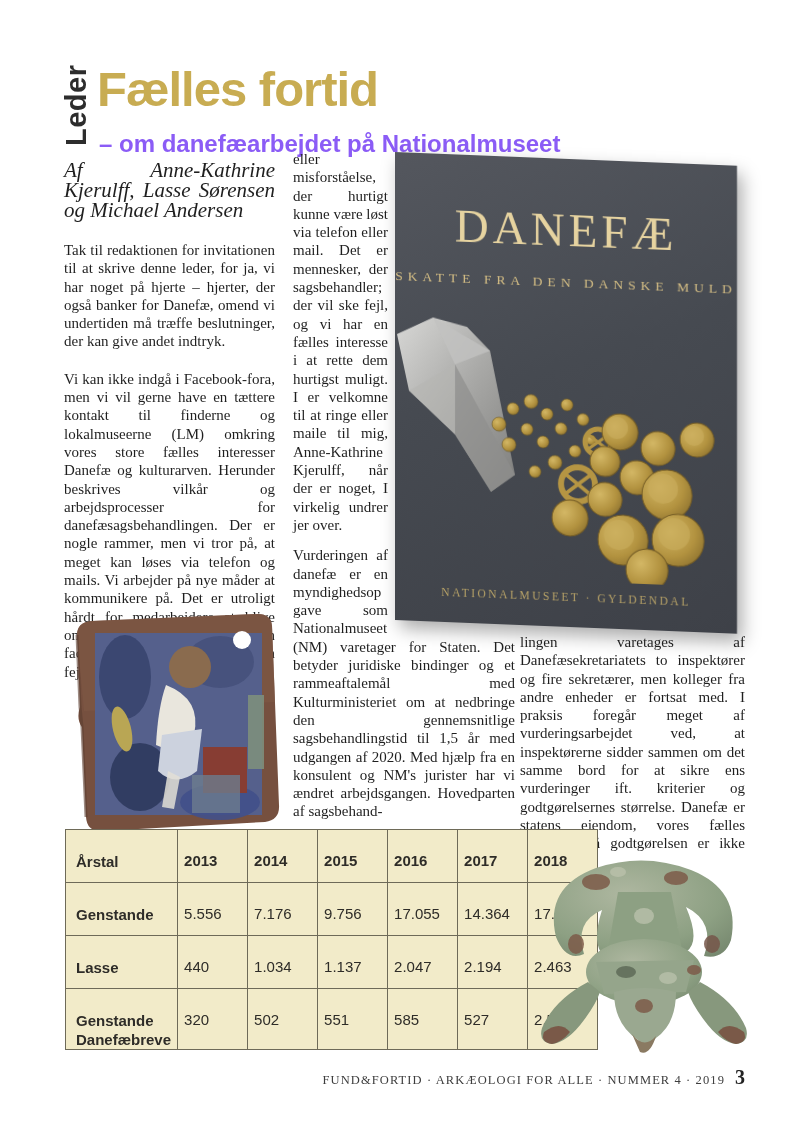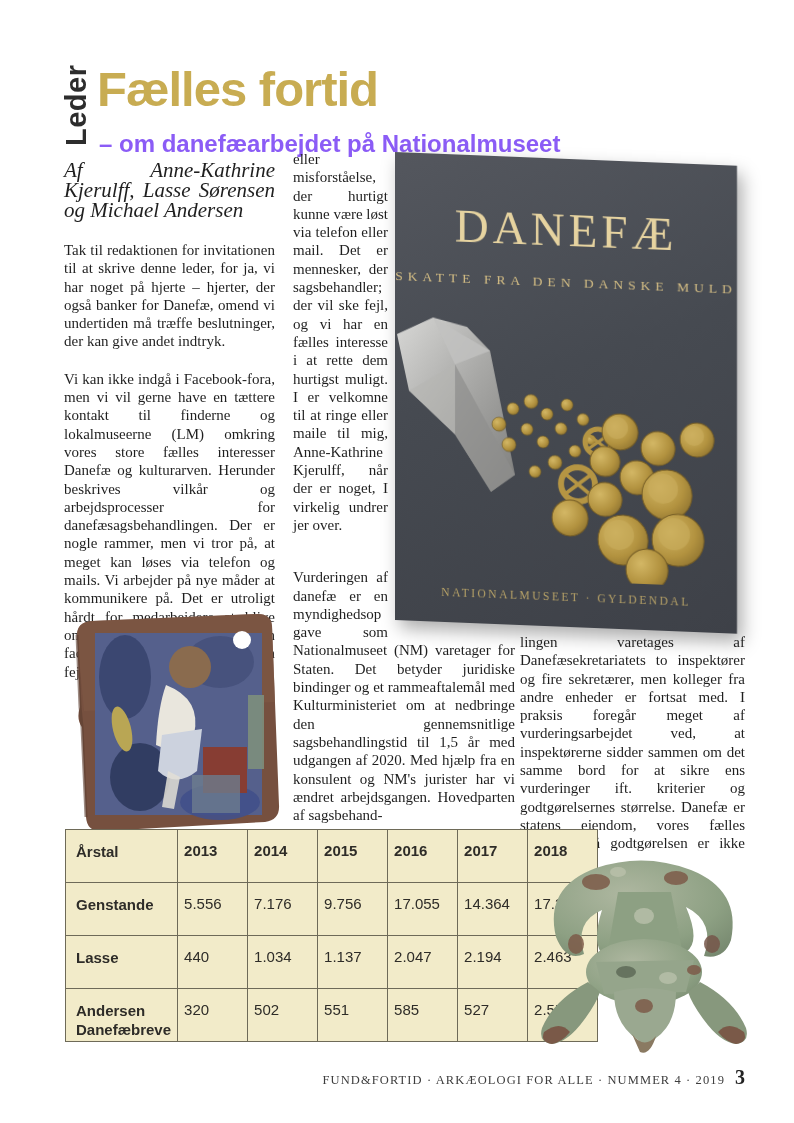--- a/index.html
+++ b/index.html
@@ -16,21 +16,21 @@
             font-weight:bold;font-size:24px;color:#8b5cf6;}
 
   
   .bodytext{font-size:15px;line-height:18.3px;text-align:justify;hyphens:auto;overflow-wrap:break-word;}
   .col1{position:absolute;left:64px;top:148px;width:211px;}
   .byline{font-style:italic;margin:12px 0 21px 0;font-size:21px;line-height:20px;}
   .col1 p.para{margin:0 0 19px 0;}
   .col2{position:absolute;left:293px;top:150px;width:222px;}
   .col2 .spacer{float:right;width:127px;height:474px;}
   .col2 p{margin:0;}
-  .col2 p + p{margin-top:34px;}
+  .col2 p + p{margin-top:12px;}
   .col3{position:absolute;left:520px;top:633px;width:225px;}
   .col3 p{margin:0;}
 
   
   .cover{position:absolute;left:395px;top:152px;width:342px;height:468px;
          transform:skewY(2.3deg);transform-origin:0 0;
          background:linear-gradient(160deg,#54575e 0%,#464a51 45%,#3e4148 100%);
          filter:drop-shadow(5px 8px 9px rgba(0,0,0,.33));}
   .cover-title{position:absolute;top:44px;left:0;width:100%;text-align:center;
                font-size:47px;color:#e6d3a0;letter-spacing:4px;}
@@ -41,21 +41,21 @@
   .treasure{position:absolute;left:0;top:150px;}
 
   
   .plaque{position:absolute;left:70px;top:607px;}
   .figurine{position:absolute;left:526px;top:852px;}
 
   
   .tbl{position:absolute;left:65px;top:829px;border-collapse:collapse;
        font-family:"Liberation Sans",sans-serif;font-size:15px;color:#2e2c28;}
   .tbl td{border:1px solid #6e6a58;background:#f2ebc9;vertical-align:top;
-          padding:12px 6px 0 6px;}
+          padding:22px 6px 0 6px;}
   .tbl tr{height:53px;}
   .tbl td.lbl{width:95px;font-weight:bold;padding-left:10px;line-height:19px;}
   .tbl td.num{width:57px;text-align:left;}
   .tbl tr.hdr td{font-weight:bold;}
 
   
   .footer{position:absolute;right:49px;top:1066px;display:flex;align-items:baseline;gap:10px;text-align:center;}
   .footer-text{font-size:12.5px;letter-spacing:1.1px;color:#3d3d3d;}
   .footer-page{font-size:20px;font-weight:bold;color:#222;}
 </style>
@@ -200,21 +200,21 @@
       <tr>
         <td class="lbl">Lasse</td>
         <td class="num">440</td>
         <td class="num">1.034</td>
         <td class="num">1.137</td>
         <td class="num">2.047</td>
         <td class="num">2.194</td>
         <td class="num">2.463</td>
       </tr>
       <tr>
-        <td class="lbl">Andersen Danefæbreve</td>
+        <td class="lbl">Genstande Danefæbreve</td>
         <td class="num">320</td>
         <td class="num">502</td>
         <td class="num">551</td>
         <td class="num">585</td>
         <td class="num">527</td>
         <td class="num">2.554</td>
       </tr>
     </tbody>
   </table>
 

